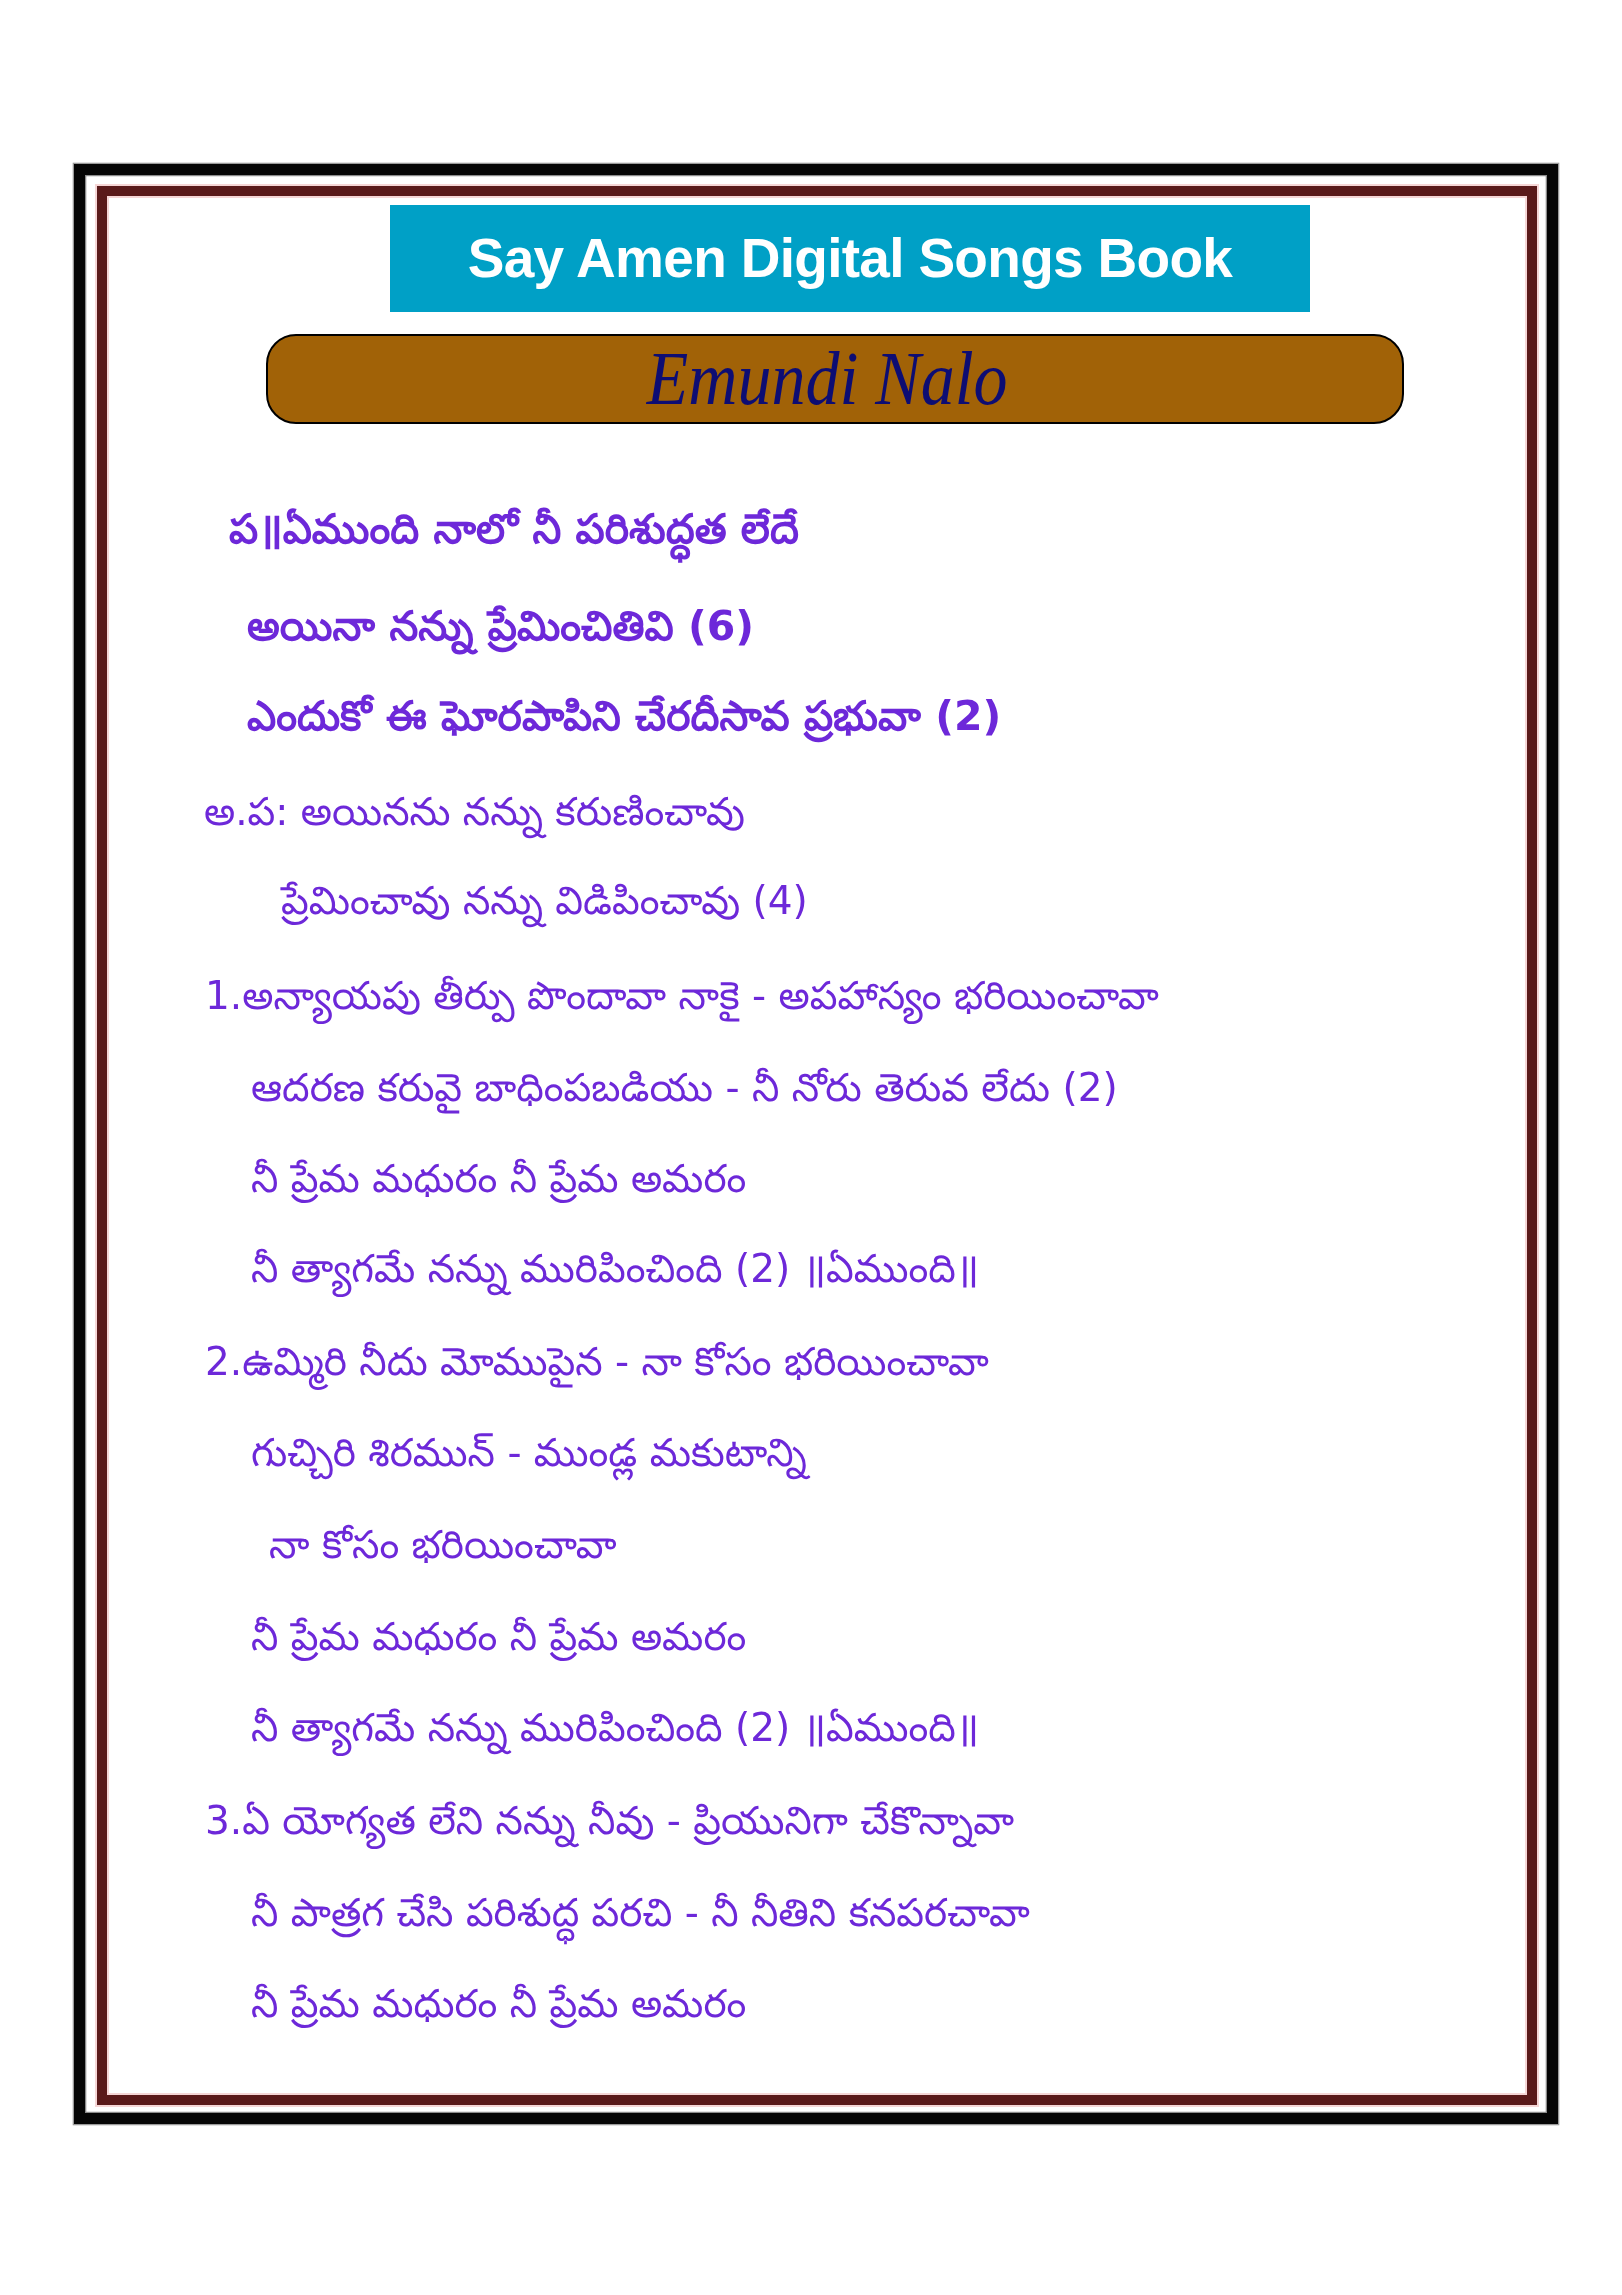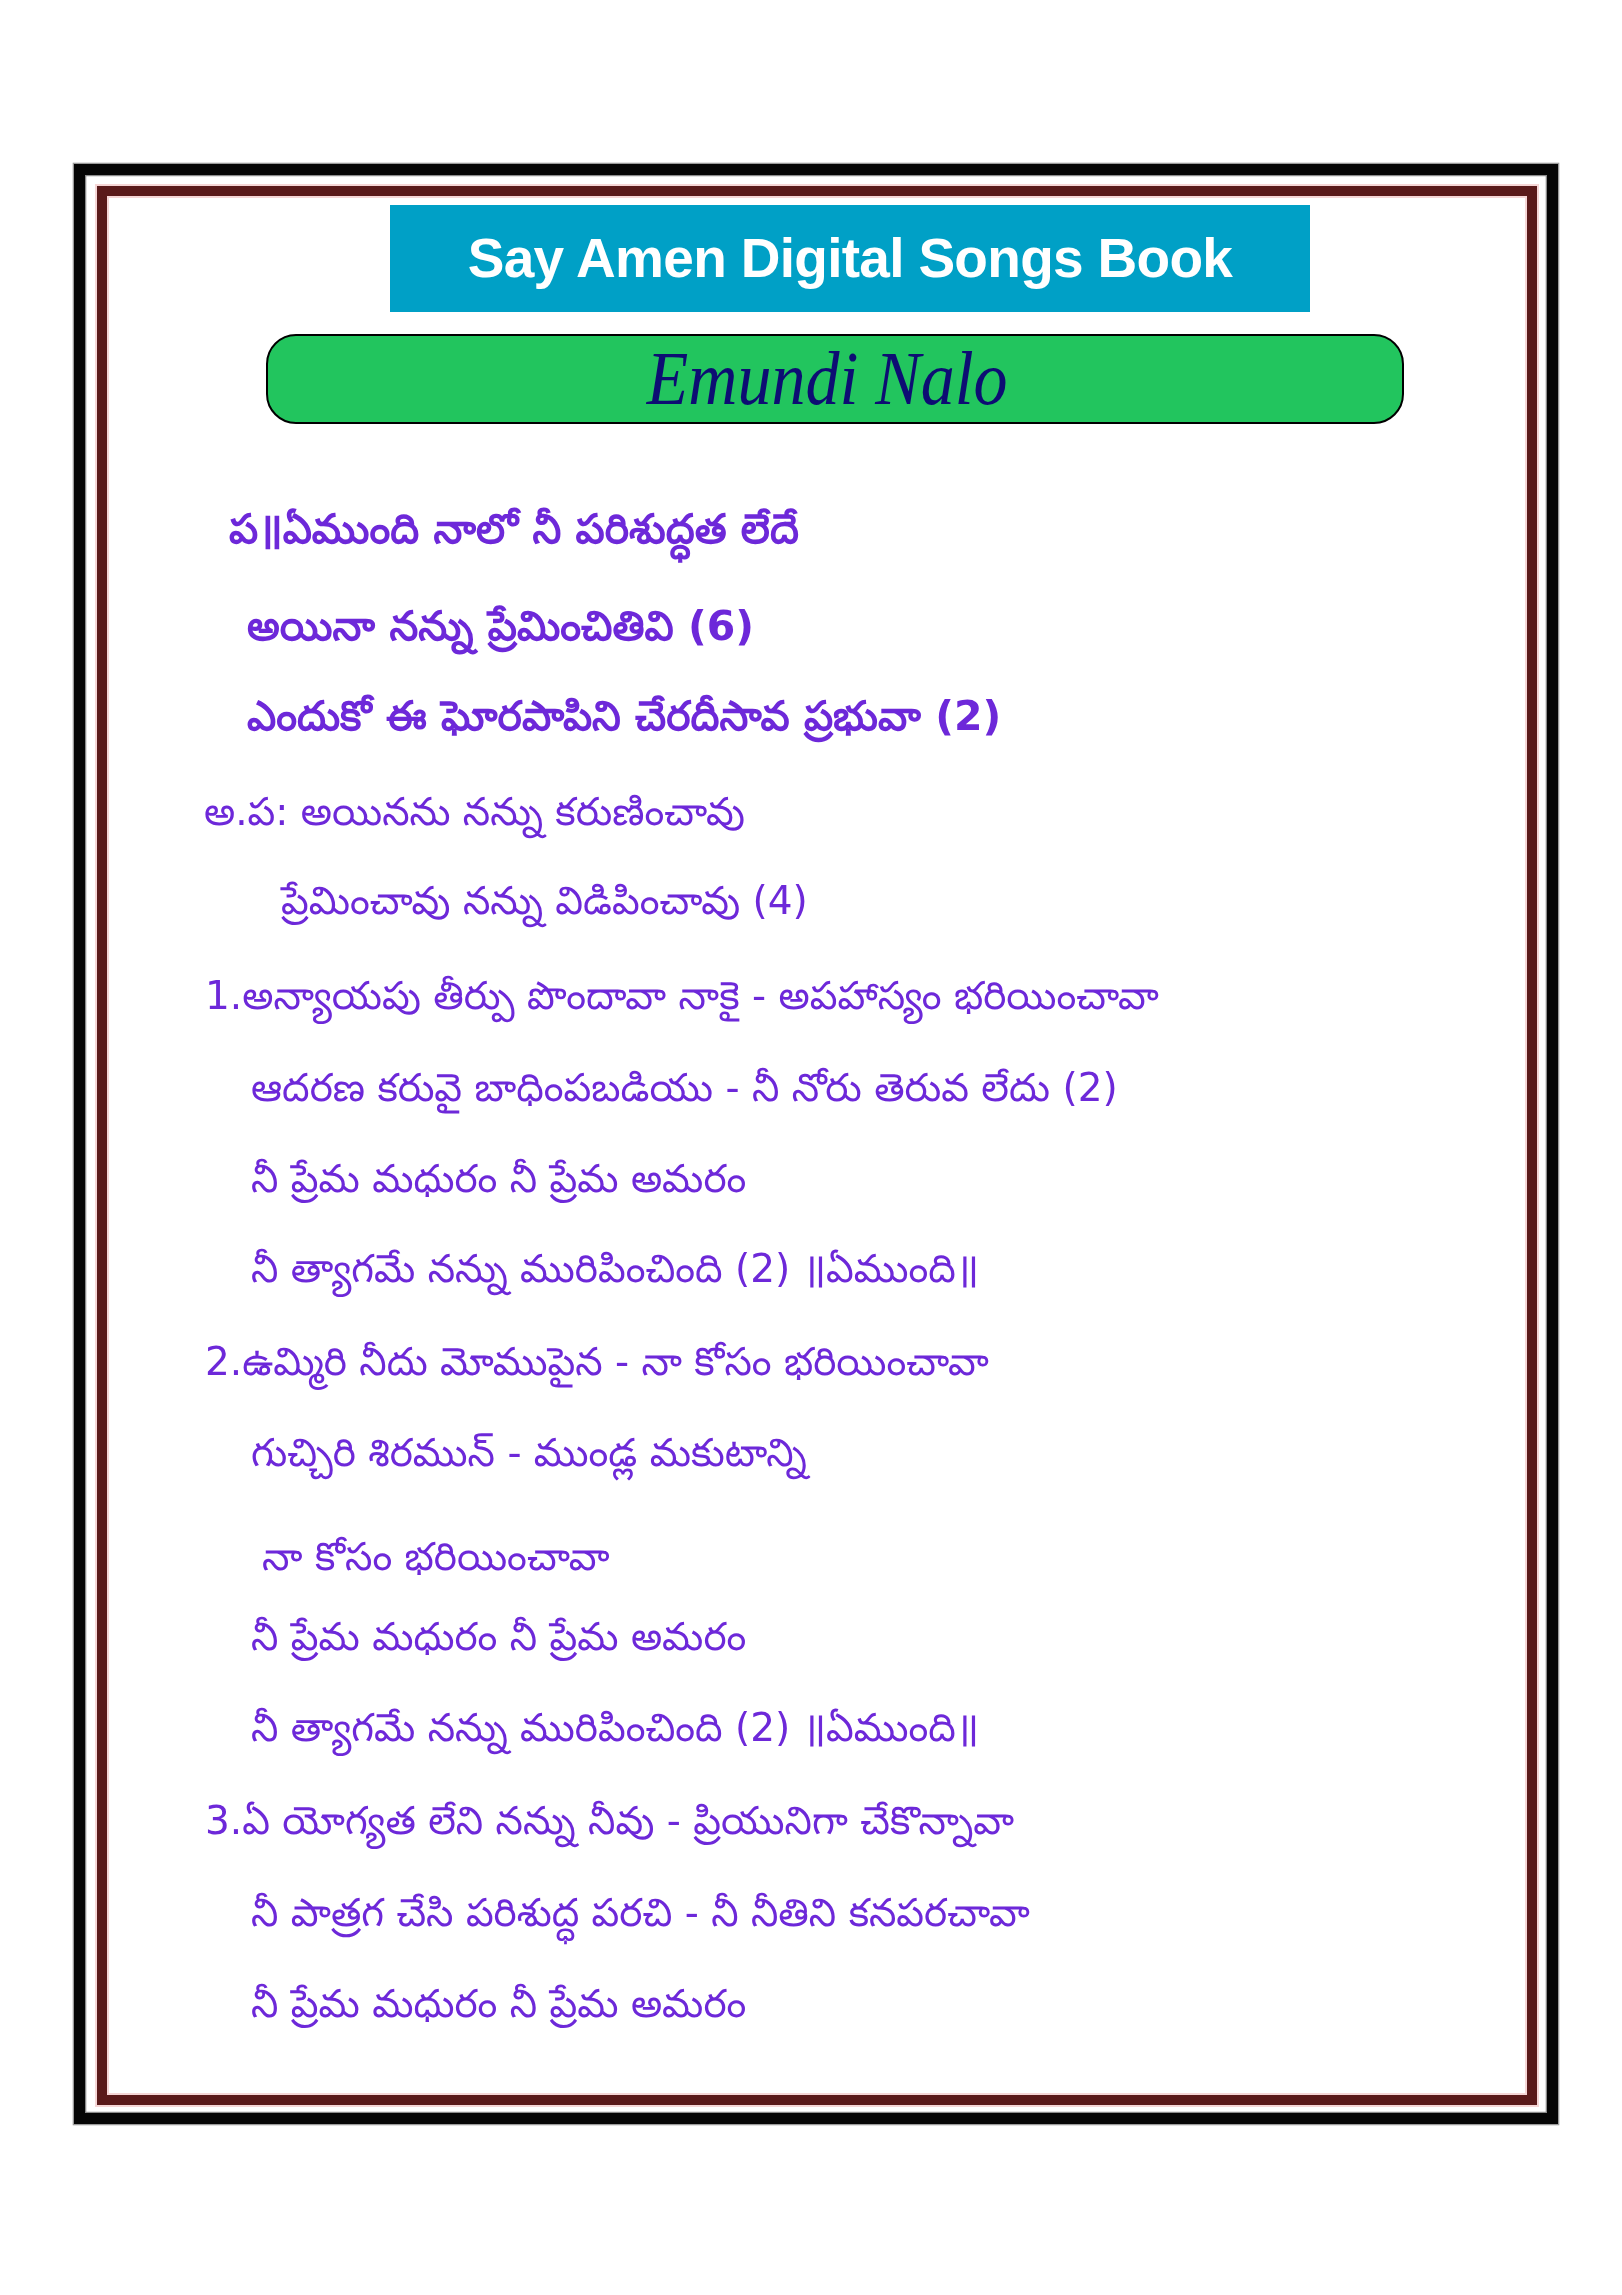--- a/index.html
+++ b/index.html
@@ -49,21 +49,21 @@
       text-align: center;
       letter-spacing: -0.7px;
     }
     .song-title {
       position: absolute;
       left: 266px;
       top: 334px;
       width: 1138px;
       height: 90px;
       box-sizing: border-box;
-      background: #22c55e;
+      background: #a16207;
       border: 2.6px solid #000000;
       border-radius: 30px;
     }
     .song-title-text {
       position: absolute;
       left: 0;
       right: 0;
       top: 0;
       bottom: 0;
       text-align: center;
@@ -117,21 +117,21 @@
   <div class="line" style="left:204px; top:782px;">అ.ప: అయినను నన్ను కరుణించావు</div>
   <div class="line" style="left:281px; top:871px;">ప్రేమించావు నన్ను విడిపించావు    (4)</div>
 
   <div class="line" style="left:205px; top:966px;">1.అన్యాయపు తీర్పు పొందావా నాకై - అపహాస్యం భరియించావా</div>
   <div class="line" style="left:251px; top:1058px;">ఆదరణ కరువై బాధింపబడియు - నీ నోరు తెరువ లేదు   (2)</div>
   <div class="line" style="left:251px; top:1149px;">నీ ప్రేమ మధురం నీ ప్రేమ అమరం</div>
   <div class="line" style="left:251px; top:1239px;">నీ త్యాగమే నన్ను మురిపించింది (2) ॥ఏముంది॥</div>
 
   <div class="line" style="left:205px; top:1332px;">2.ఉమ్మిరి నీదు మోముపైన - నా కోసం భరియించావా</div>
   <div class="line" style="left:251px; top:1423px;">గుచ్చిరి శిరమున్ - ముండ్ల మకుటాన్ని</div>
-  <div class="line" style="left:262px; top:1515px;margin-top:12px;">నా కోసం భరియించావా</div>
+  <div class="line" style="left:269px; top:1515px;">నా కోసం భరియించావా</div>
   <div class="line" style="left:251px; top:1607px;">నీ ప్రేమ మధురం నీ ప్రేమ అమరం</div>
   <div class="line" style="left:251px; top:1698px;">నీ త్యాగమే నన్ను మురిపించింది (2) ॥ఏముంది॥</div>
 
   <div class="line" style="left:205px; top:1791px;">3.ఏ యోగ్యత లేని నన్ను నీవు - ప్రియునిగా చేకొన్నావా</div>
   <div class="line" style="left:251px; top:1883px;">నీ పాత్రగ చేసి పరిశుద్ధ పరచి - నీ నీతిని కనపరచావా</div>
   <div class="line" style="left:251px; top:1974px;">నీ ప్రేమ మధురం నీ ప్రేమ అమరం</div>
 </div>
 
 
 </body></html>

